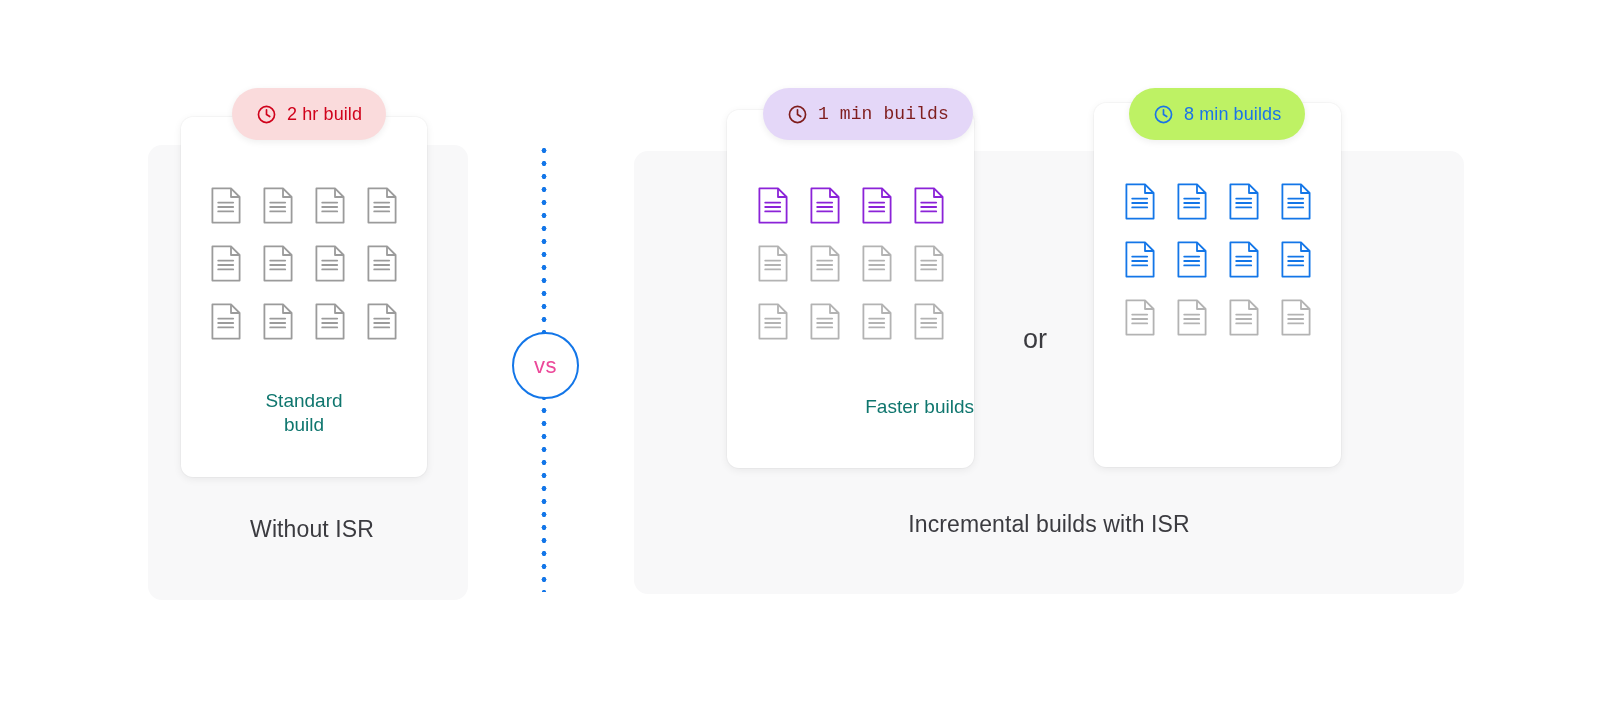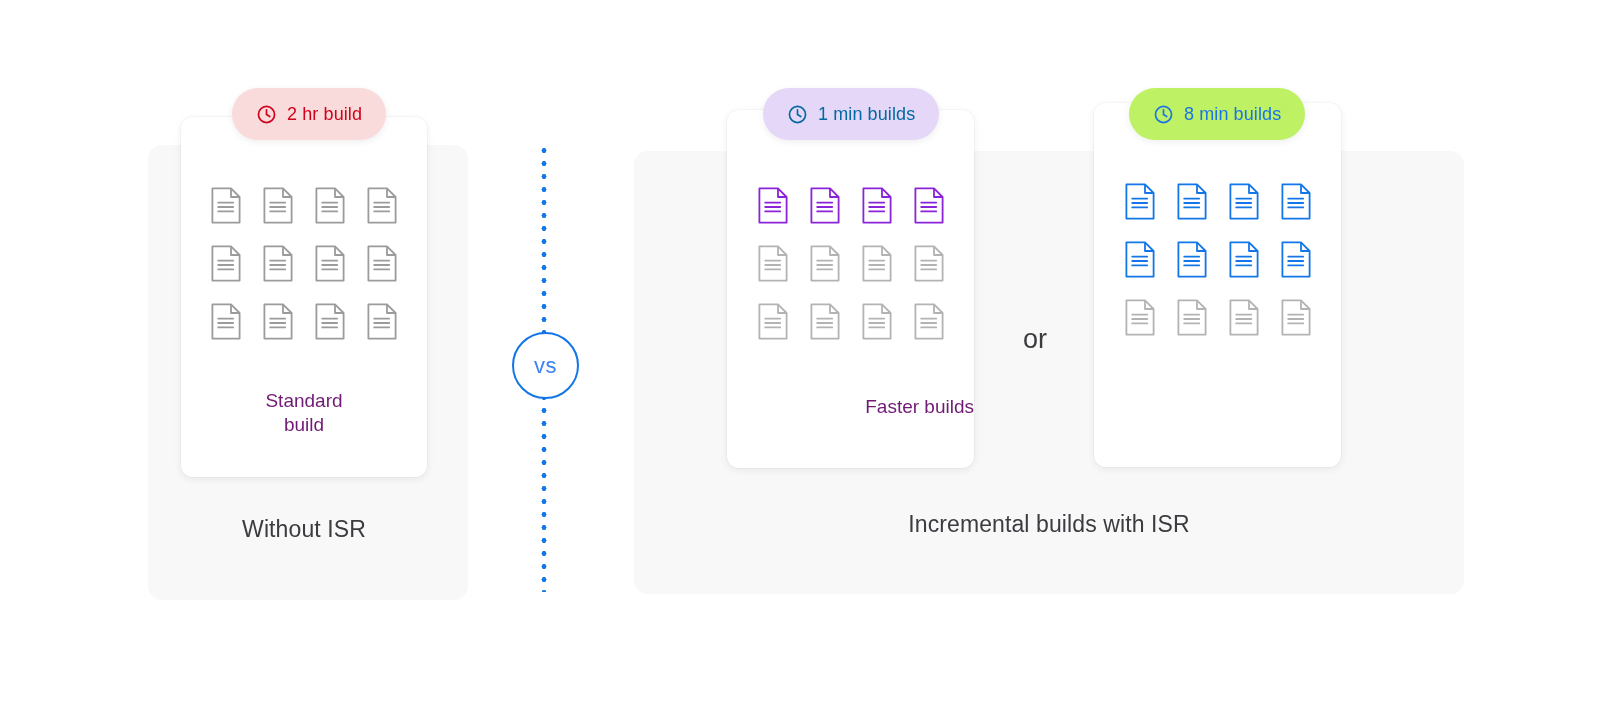--- a/index.html
+++ b/index.html
@@ -33,41 +33,41 @@
   .panel-right  { left: 634px;  top: 151px; width: 830px;  height: 443px; }
 
   .panel-caption {
     position: absolute;
     font-size: 23px;
     color: #3b3b40;
     text-align: center;
     letter-spacing: 0.1px;
     white-space: nowrap;
   }
-  .caption-left  { left: 144px; width: 320px; top: 516px; }
+  .caption-left  { left: 152px; width: 320px; top: 516px; }
   .caption-right { left: 634px; width: 830px; top: 511px; }
 
   
   .card {
     position: absolute;
     background: #ffffff;
     border-radius: 12px;
     box-shadow: 0 2px 8px rgba(0,0,0,0.07), 0 0 0 1px rgba(0,0,0,0.025);
   }
   .card-1 { left: 181px;  top: 117px; width: 246px; height: 360px; }
   .card-2 { left: 727px;  top: 110px; width: 247px; height: 358px; }
   .card-3 { left: 1094px; top: 103px; width: 247px; height: 364px; }
 
   .card-label {
     position: absolute;
     left: 0; right: 0;
     text-align: center;
     font-size: 19px;
     line-height: 24px;
-    color: #701a75;
+    color: #0f766e;
     white-space: pre-line;
   }
   .label-1 { top: 272px; }
   .label-2 { top: 285px; text-align: right; }
   .label-3 { top: 279px; }
 
   
   .doc-grid {
     position: absolute;
     left: 0; right: 0;
@@ -101,21 +101,21 @@
     border-radius: 26px;
     font-size: 18px;
     letter-spacing: 0.1px;
     white-space: nowrap;
     box-shadow: 0 2px 7px rgba(0,0,0,0.07);
   }
   .badge .pill-text { line-height: 1; }
   .badge svg { display: block; flex: none; }
 
   .badge-red    { left: 232px;  top: 88px;  background: #fadbdc; color: #d0021b; align-items: center; }
-  .badge-purple { left: 763px;  top: 88px;  background: #e4d7f8; color: #0369a1; }
+  .badge-purple { left: 763px;  top: 88px;  background: #e4d7f8; color: #7f1d1d; font-family: Liberation Mono, monospace; }
   .badge-blue   { left: 1129px; top: 88px;  background: #bef264; color: #1a73e8; }
 
   
   .divider-dots {
     position: absolute;
     left: 541px;
     top: 144px;
     width: 6px;
     height: 448px;
     background-image: radial-gradient(circle, #1376e8 0 2.4px, transparent 2.6px);
@@ -127,21 +127,21 @@
     left: 512px;
     top: 332px;
     width: 63px;
     height: 63px;
     border-radius: 50%;
     background: #ffffff;
     border: 2.6px solid #1376e8;
     display: flex;
     align-items: center;
     justify-content: center;
-    color: #3b82f6;
+    color: #ec4899;
     font-size: 22px;
     letter-spacing: 0.5px;
   }
 
   
   .or-text {
     position: absolute;
     left: 1000px;
     top: 324px;
     width: 70px;

